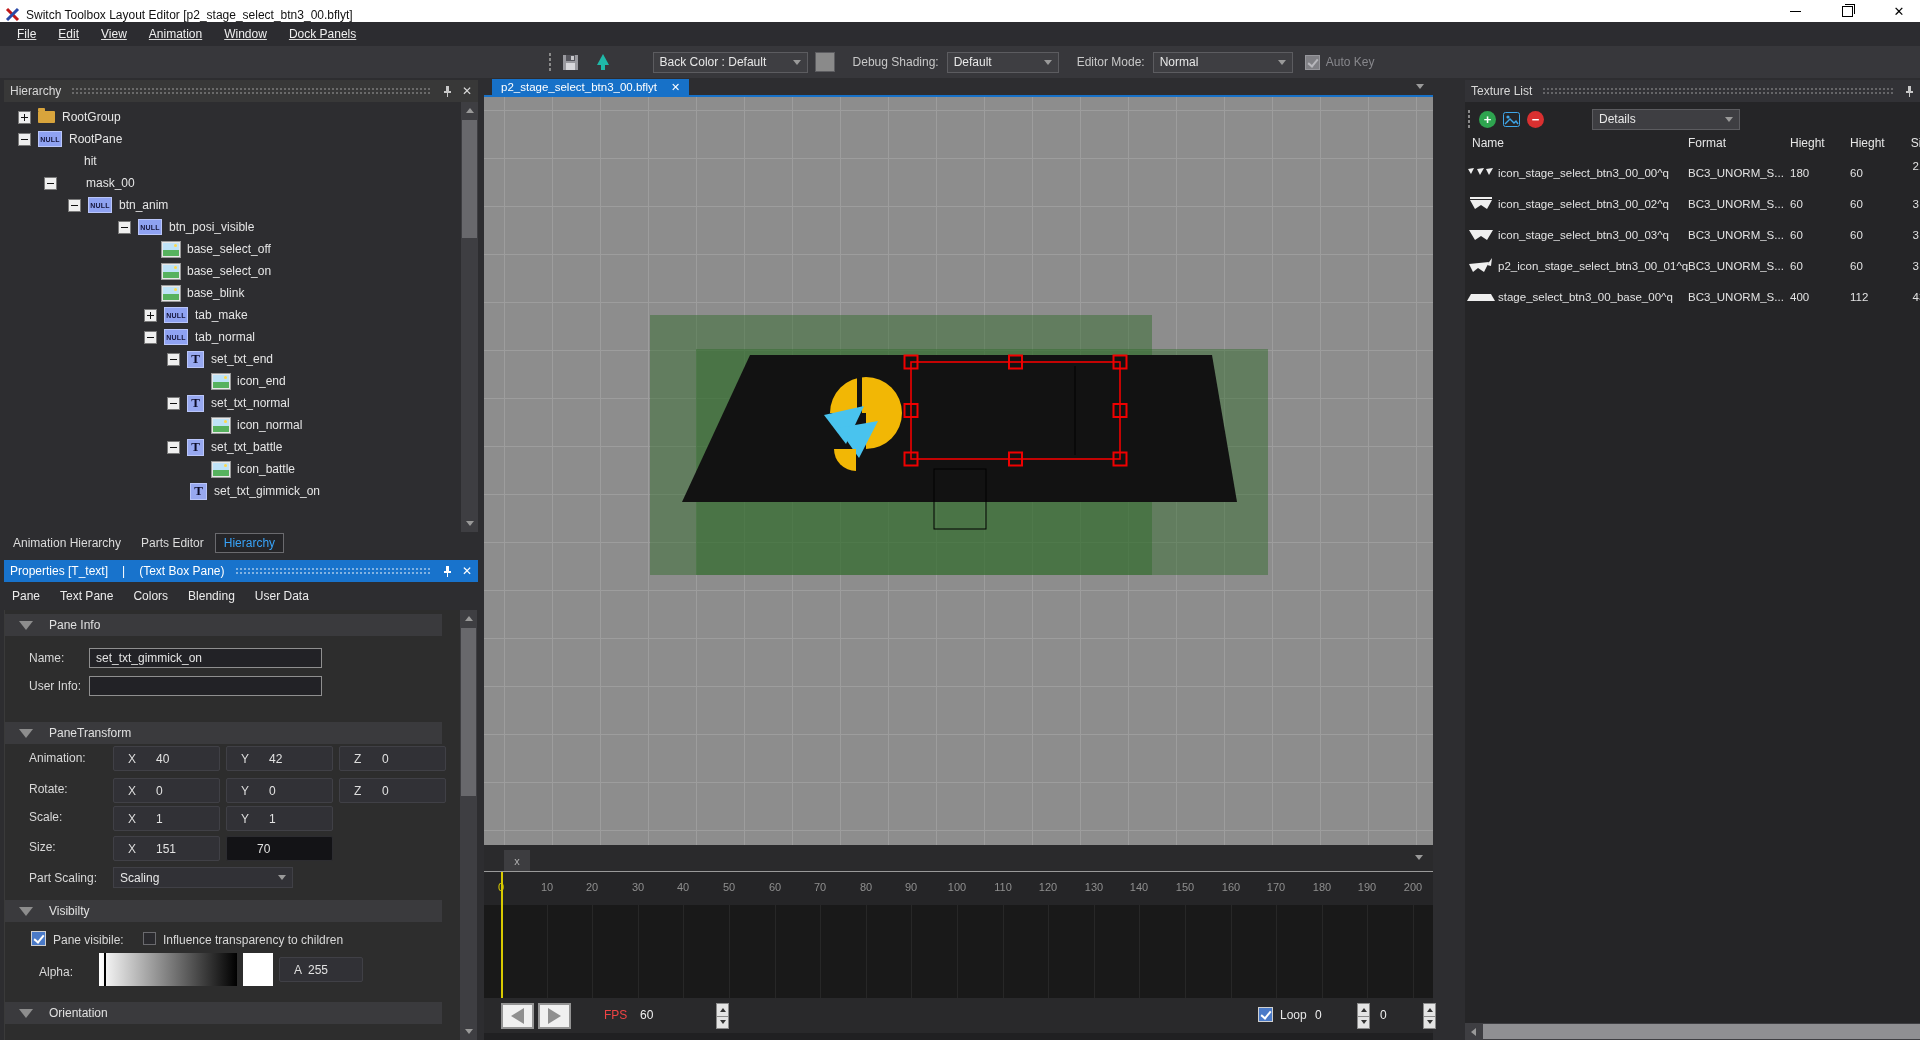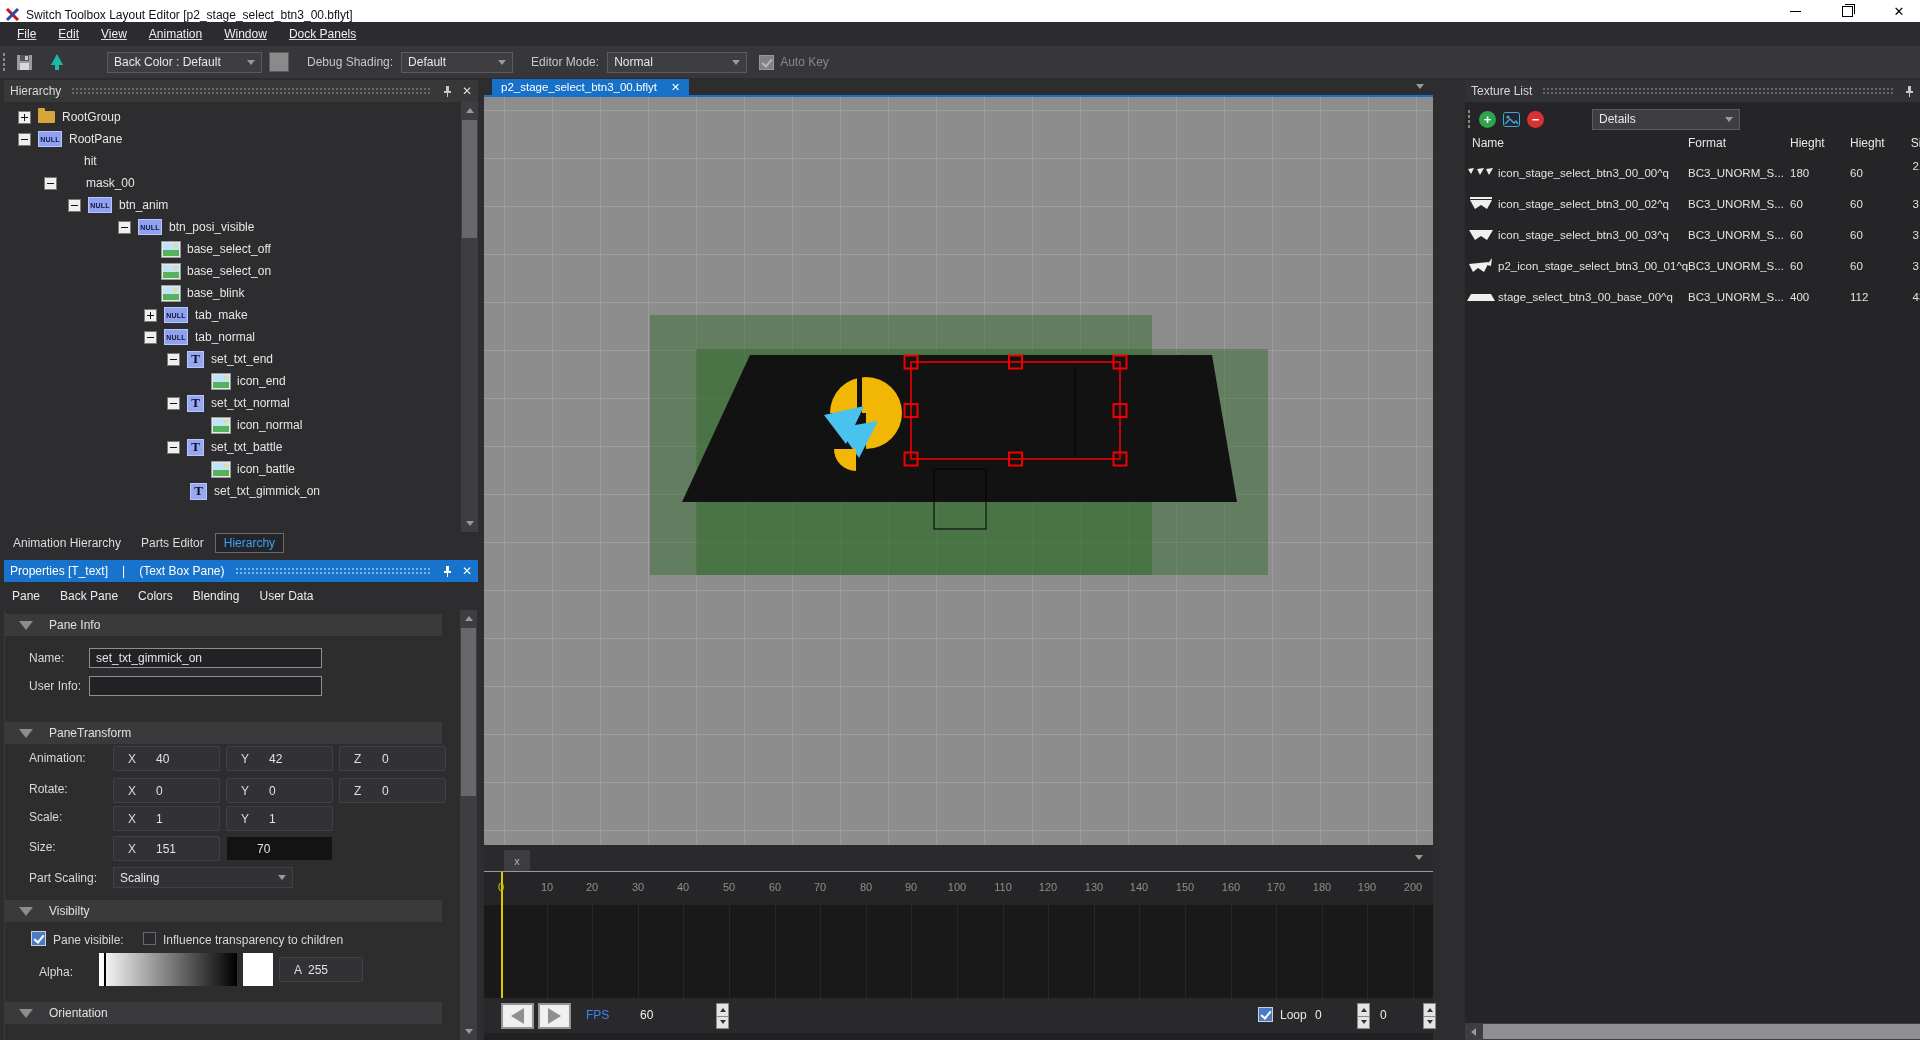--- a/index.html
+++ b/index.html
@@ -10,21 +10,21 @@
   .titlebar{left:0;top:0;width:1920px;height:22px;background:#ffffff;color:#000;display:flex;align-items:flex-end;}
   .titlebar .ttl{margin-left:6px;font-size:12px;color:#111;}
   .winbtns{position:absolute;right:8px;top:0;height:22px;display:flex;align-items:center;gap:26px;}
   .wb{width:26px;height:18px;display:flex;align-items:center;justify-content:center;color:#000;font-size:13px;}
   .wb .minl{width:11px;height:1px;background:#000;}
   .wb .rest{width:9px;height:9px;border:1px solid #000;position:relative;background:#fff;}
   .wb .rest::before{content:"";position:absolute;left:2px;top:-3px;width:9px;height:9px;border:1px solid #000;border-left:none;border-bottom:none;}
   
   .menubar{left:0;top:22px;width:1920px;height:24px;background:#2c2c30;display:flex;align-items:center;padding-left:6px;box-sizing:border-box;text-decoration:underline;}
   .menu-item{padding:3px 11px;color:#f0f0f0;}
-  .toolbar{left:0;top:46px;width:1920px;height:32px;background:#37373b;display:flex;align-items:center;}
+  .toolbar{left:0;top:46px;width:1920px;height:32px;background:#37373b;display:flex;align-items:center;justify-content:center;}
   .dots{width:4px;height:20px;margin:0 4px 0 2px;background-image:radial-gradient(#8a8a8a 1px,transparent 1.2px);background-size:4px 5px;}
   .combo{height:21px;background:#3e3e42;border:1px solid #5c5c60;display:flex;align-items:center;justify-content:space-between;padding:0 6px;box-sizing:border-box;color:#e8e8e8;}
   .car{width:0;height:0;border-left:4px solid transparent;border-right:4px solid transparent;border-top:5px solid #9a9a9a;}
   .tlabel-dim{color:#c8c8c8;margin:0 8px 0 18px;}
   .swatch{width:18px;height:18px;background:#8a8a8a;border:1px solid #5c5c60;margin-left:7px;}
   .chk{width:15px;height:15px;background:#4a7ac8;border:1px solid #d0d0d0;position:relative;box-sizing:border-box;flex:none;}
   .chk::after{content:"";position:absolute;left:4px;top:1px;width:4px;height:8px;border:solid #fff;border-width:0 2px 2px 0;transform:rotate(40deg);}
   .chk.dim{background:#808085;border-color:#97979c;}
   .chk.dim::after{border-color:#b7b7bc;}
   .chk.empty{background:#2a2a2e;border-color:#6a6a6e;}
@@ -301,21 +301,21 @@
           <rect x="4" y="1" width="3" height="6" fill="#fff"></rect>
           <rect x="2" y="6" width="7" height="2" fill="#fff"></rect>
           <rect x="5" y="8" width="1" height="4" fill="#fff"></rect>
         </svg>
       <span class="closex">✕</span>
     </div>
   </div>
 
   <div class="ptabs">
     <span class="ptab">Pane</span>
-    <span class="ptab">Back Pane</span>
+    <span class="ptab">Text Pane</span>
     <span class="ptab">Colors</span>
     <span class="ptab">Blending</span>
     <span class="ptab">User Data</span>
   </div>
 
   <div class="pcontent">
     <div class="sechead" style="top:4px">
         <span class="sec-tri"></span>
         <span>Pane Info</span>
       </div>
@@ -490,21 +490,21 @@
   <div class="track"></div>
   <div class="playhead"></div>
 
   <div class="tctrl">
     <div class="navb" style="left:17px;top:5px">
         <span class="ntri-l"></span>
       </div>
     <div class="navb" style="left:54px;top:5px">
         <span class="ntri-r"></span>
       </div>
-    <span class="abs" style="left:102px;top:10px;color:#3b82f6">FPS</span>
+    <span class="abs" style="left:120px;top:10px;color:#ef4444">FPS</span>
     <span class="abs" style="left:156px;top:10px;color:#f0f0f0">60</span>
     <div class="stp" style="left:232px;top:5px">
         <div class="u">
           <span class="stri-u"></span>
         </div>
         <div>
           <span class="stri-d"></span>
         </div>
       </div>
     <div class="chk" style="position:absolute;left:774px;top:9px"></div>

